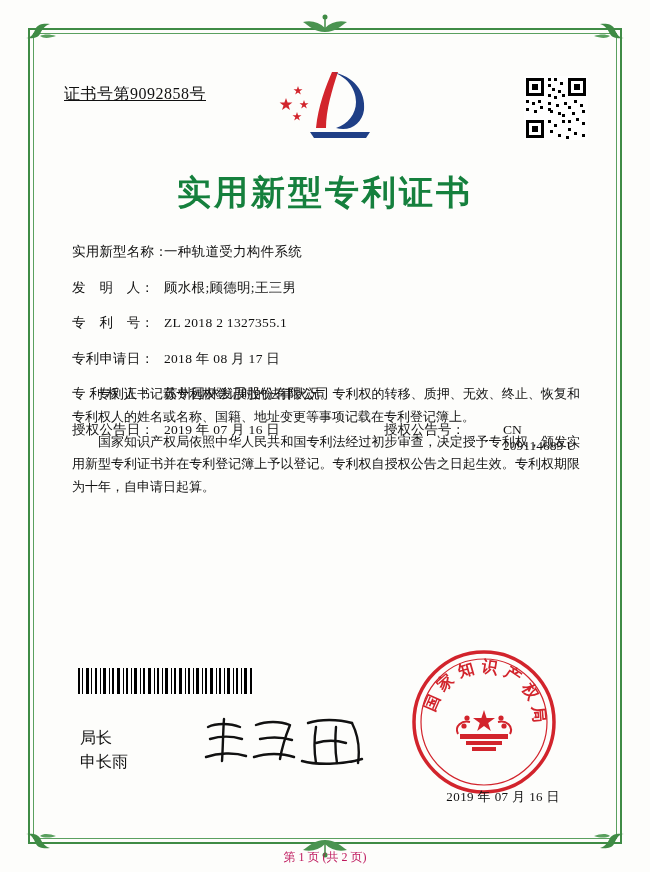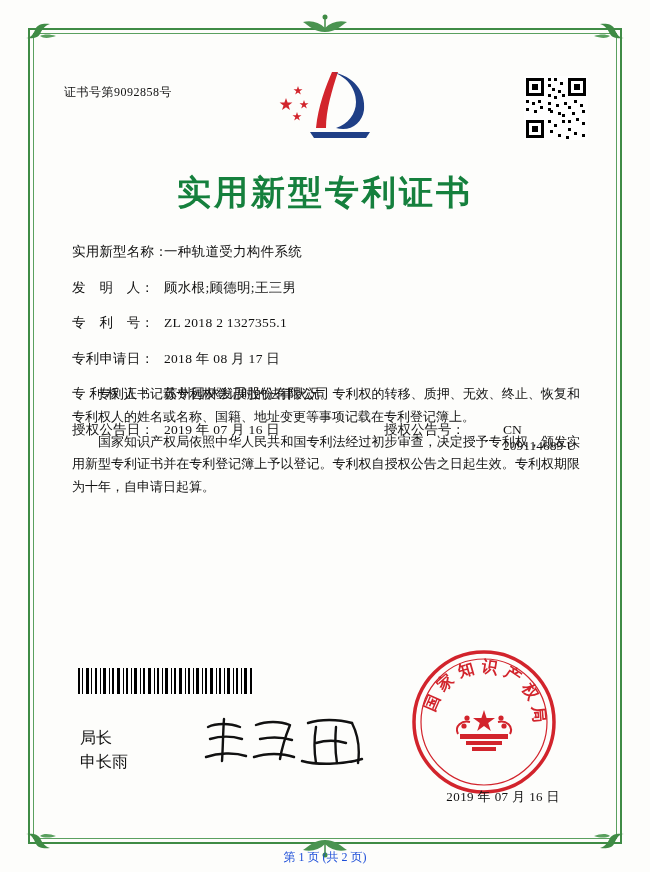--- a/index.html
+++ b/index.html
@@ -79,23 +79,24 @@
     left: 56px;
     top: 58px;
     width: 538px;
     height: 756px;
   }
 
   .cert-no {
     position: absolute;
     left: 8px;
     top: 26px;
-    font-size: 12px;
+    font-size: 16px;
     letter-spacing: 0.5px;
     color: #111;
+    text-decoration: underline;
   }
 
   
   .logo {
     position: absolute;
     left: 50%;
     transform: translateX(-50%);
     top: 8px;
     width: 110px;
     height: 78px;
@@ -217,21 +218,21 @@
     letter-spacing: 0.4px;
   }
 
   .footer {
     position: absolute;
     bottom: 6px;
     left: 0;
     width: 100%;
     text-align: center;
     font-size: 12px;
-    color: #1d4ed8;
+    color: #be185d;
   }
 </style>
 </head>
 <body>
 
 <div class="page">
 
   <div class="frame-outer"></div>
   <div class="frame-inner"></div>
 

